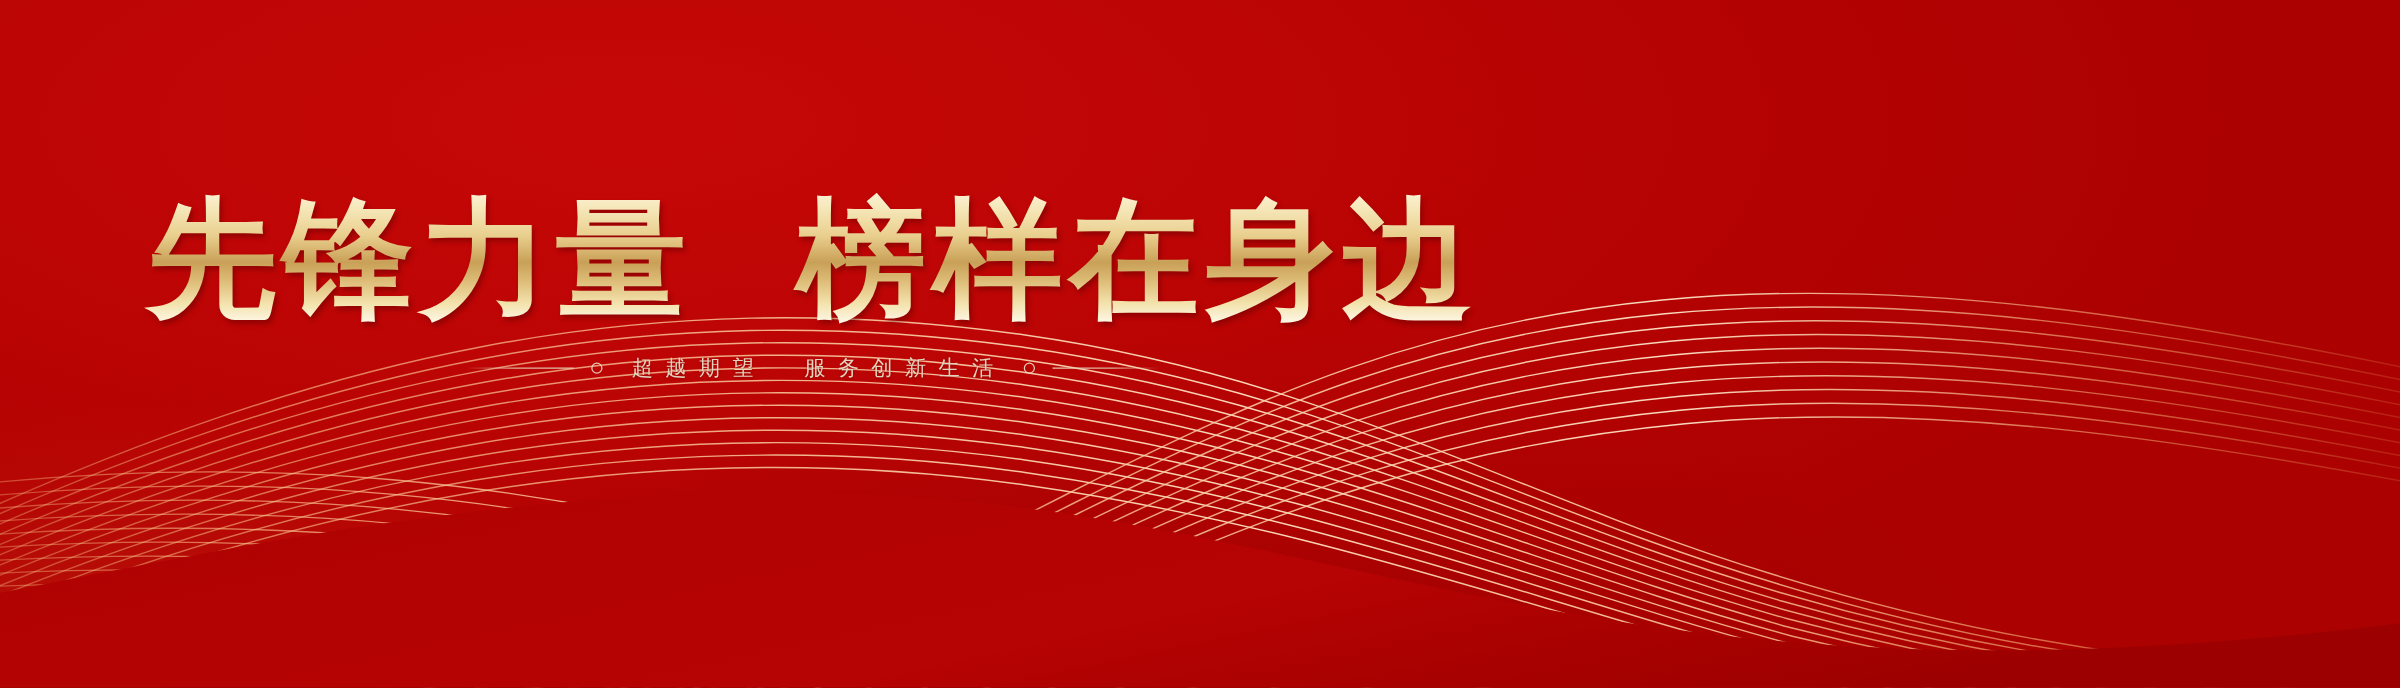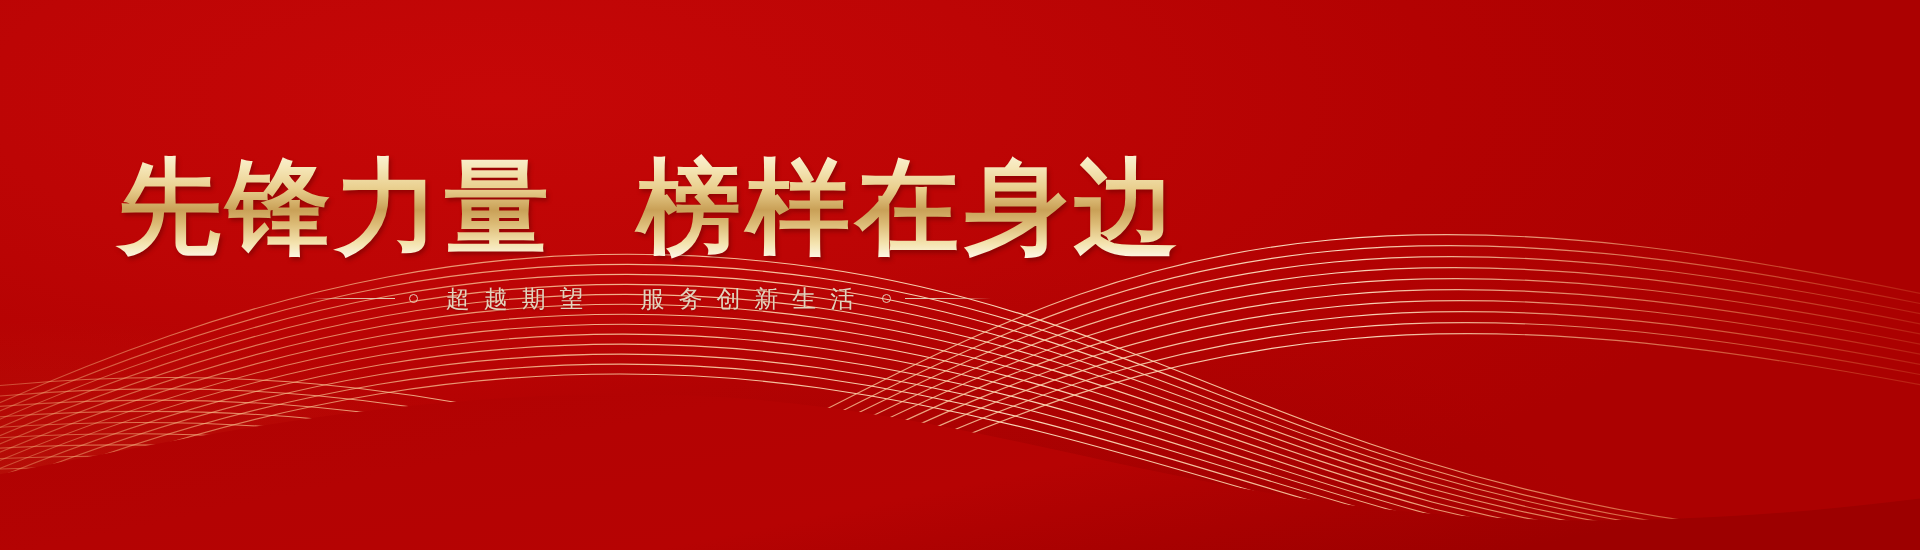--- a/index.html
+++ b/index.html
@@ -100,21 +100,21 @@
   }
   .sub-dot{
     display:block;
     width:9px; height:9px;
     border:1.6px solid rgba(232,214,190,.95);
     border-radius:50%;
     background:transparent;
     flex:0 0 auto;
   }
   .subtitle{
-    font-size:24px;
+    font-size:17px;
     letter-spacing:.58em;
     text-indent:.58em;
     color:#e3d3bd;
     font-family:"DejaVu Sans","Liberation Sans",sans-serif;
     white-space:pre;
     text-shadow:0 1px 2px rgba(90,0,0,.4);
   }
 </style>
 </head>
 <body>

